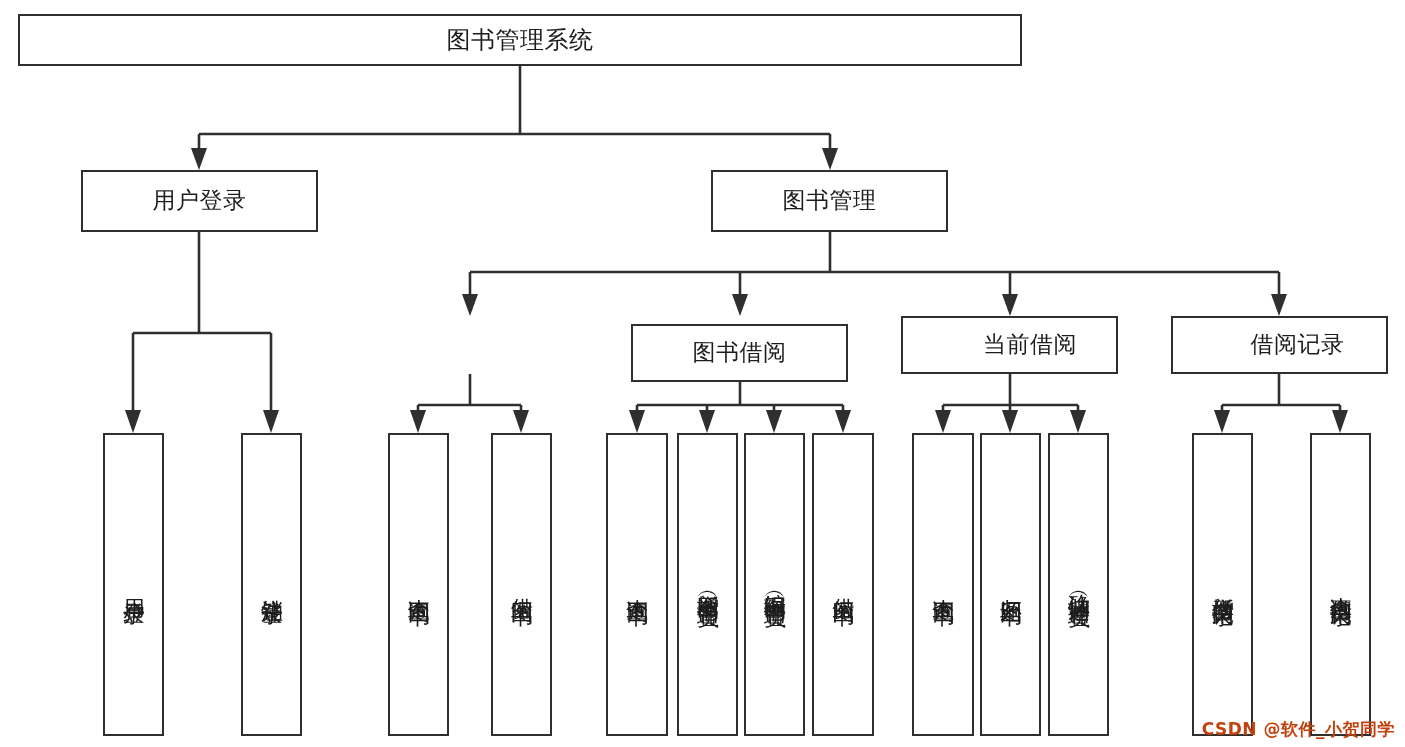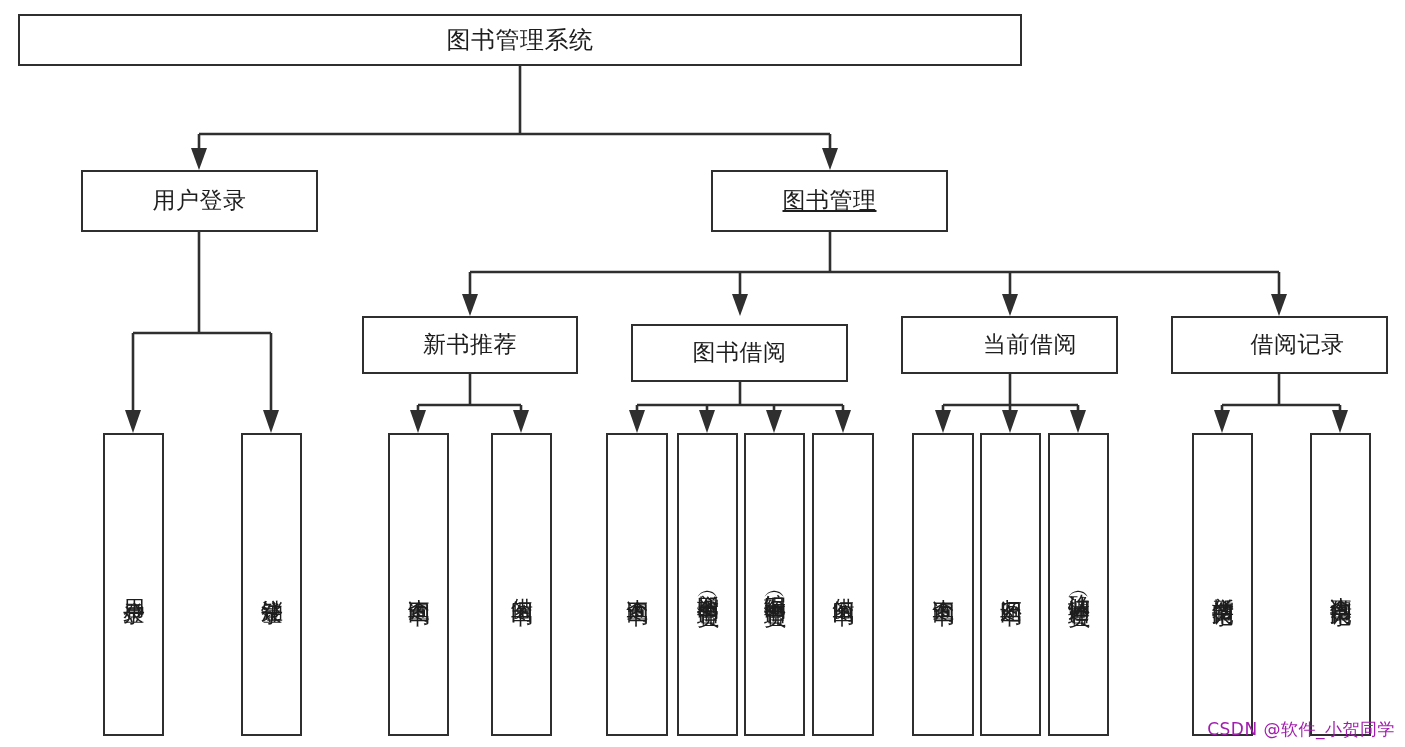--- a/index.html
+++ b/index.html
@@ -68,25 +68,26 @@
     white-space:nowrap;
     max-height:100%;
   }
 
   
   #watermark{
     position:absolute;
     right:10px;
     bottom:6px;
     font-size:17px;
-    color:#a21caf;
+    color:#c2410c;
     letter-spacing:0.5px;
     z-index:5;
     white-space:nowrap;
     font-family:"DejaVu Sans","Liberation Sans",sans-serif;
+    font-weight:bold;
   }
 </style>
 </head>
 <body>
 
 <div id="canvas">
 
   <svg id="links" viewBox="0 0 1405 747" width="1405" height="747">
 
     <line x1="520" y1="66" x2="520" y2="134"></line>
@@ -149,27 +150,24 @@
     <polygon points="1332,410 1348,410 1340,433"></polygon>
   </svg>
 
   <div class="node h root" style="left:18px;  top:14px;  width:1004px; height:52px;">
     <span class="lbl">图书管理系统</span>
   </div>
 
   <div class="node h" style="left:81px;  top:170px; width:237px; height:62px;">
     <span class="lbl">用户登录</span>
   </div>
-  <div class="node h" style="left:711px; top:170px; width:237px; height:62px;text-decoration:underline;">
+  <div class="node h" style="left:711px; top:170px; width:237px; height:62px;">
     <span class="lbl">图书管理</span>
   </div>
 
-  <div class="node h" style="left:362px;  top:316px; width:216px; height:58px;">
-    <span class="lbl">新书推荐</span>
-  </div>
   <div class="node h" style="left:631px;  top:324px; width:217px; height:58px;">
     <span class="lbl">图书借阅</span>
   </div>
   <div class="node h" style="left:901px;  top:316px; width:217px; height:58px;padding-left:41px;">
     <span class="lbl">当前借阅</span>
   </div>
   <div class="node h" style="left:1171px; top:316px; width:217px; height:58px;padding-left:36px;">
     <span class="lbl">借阅记录</span>
   </div>
 

